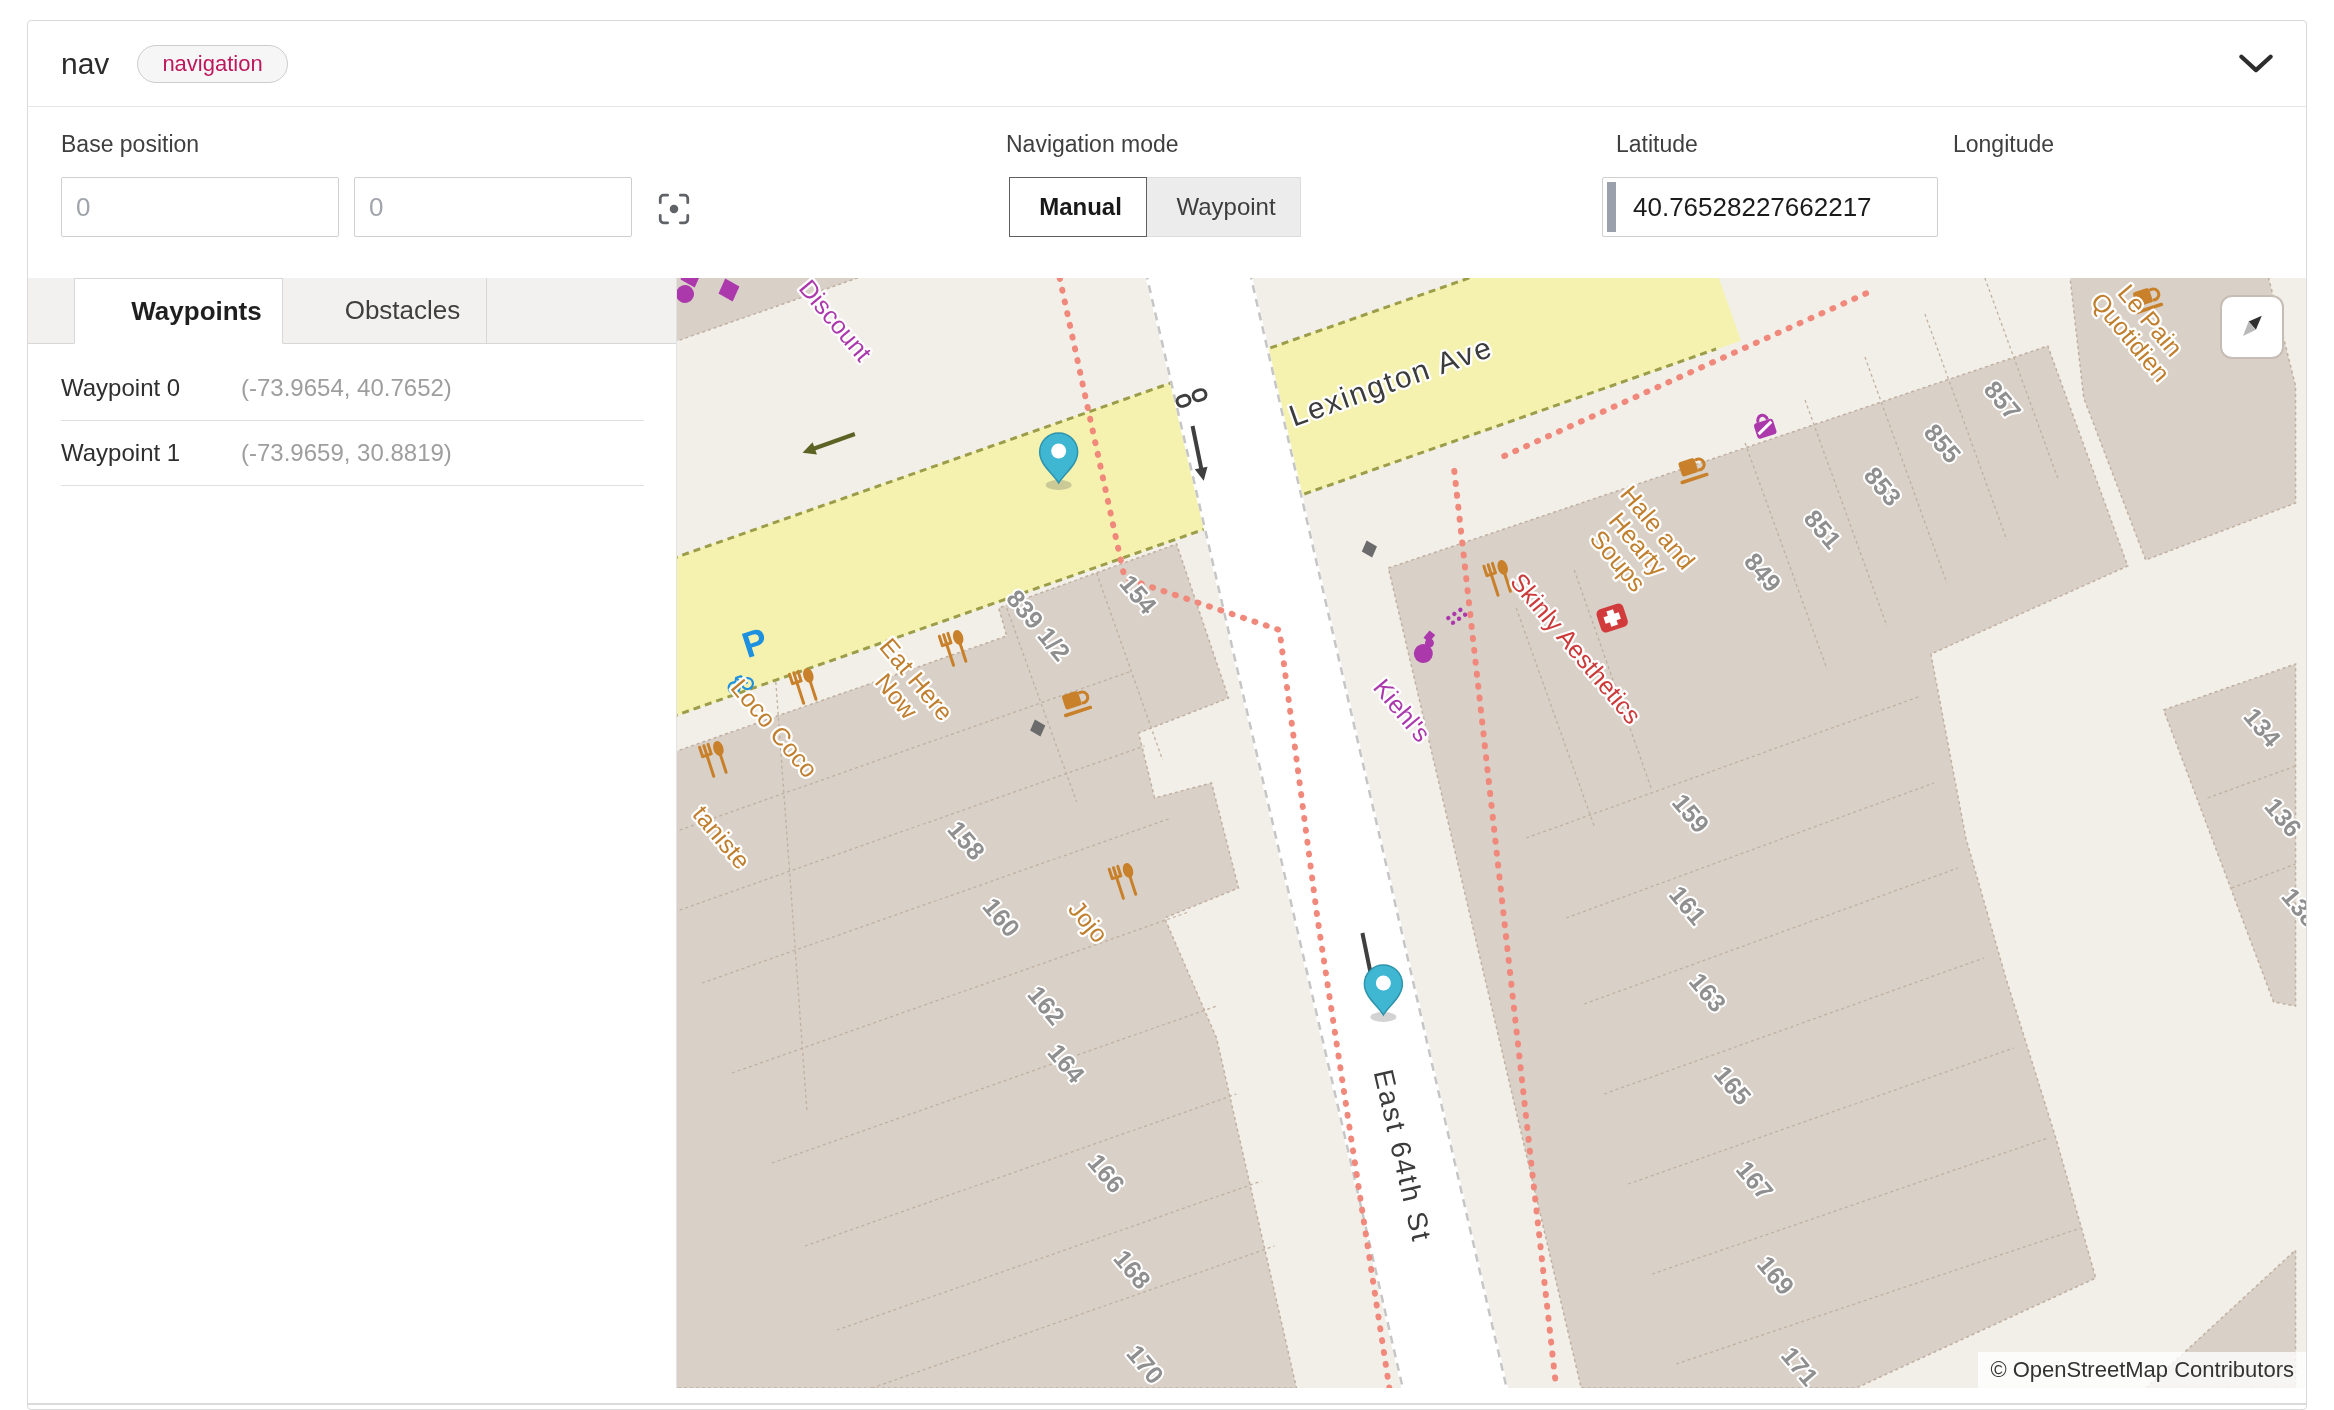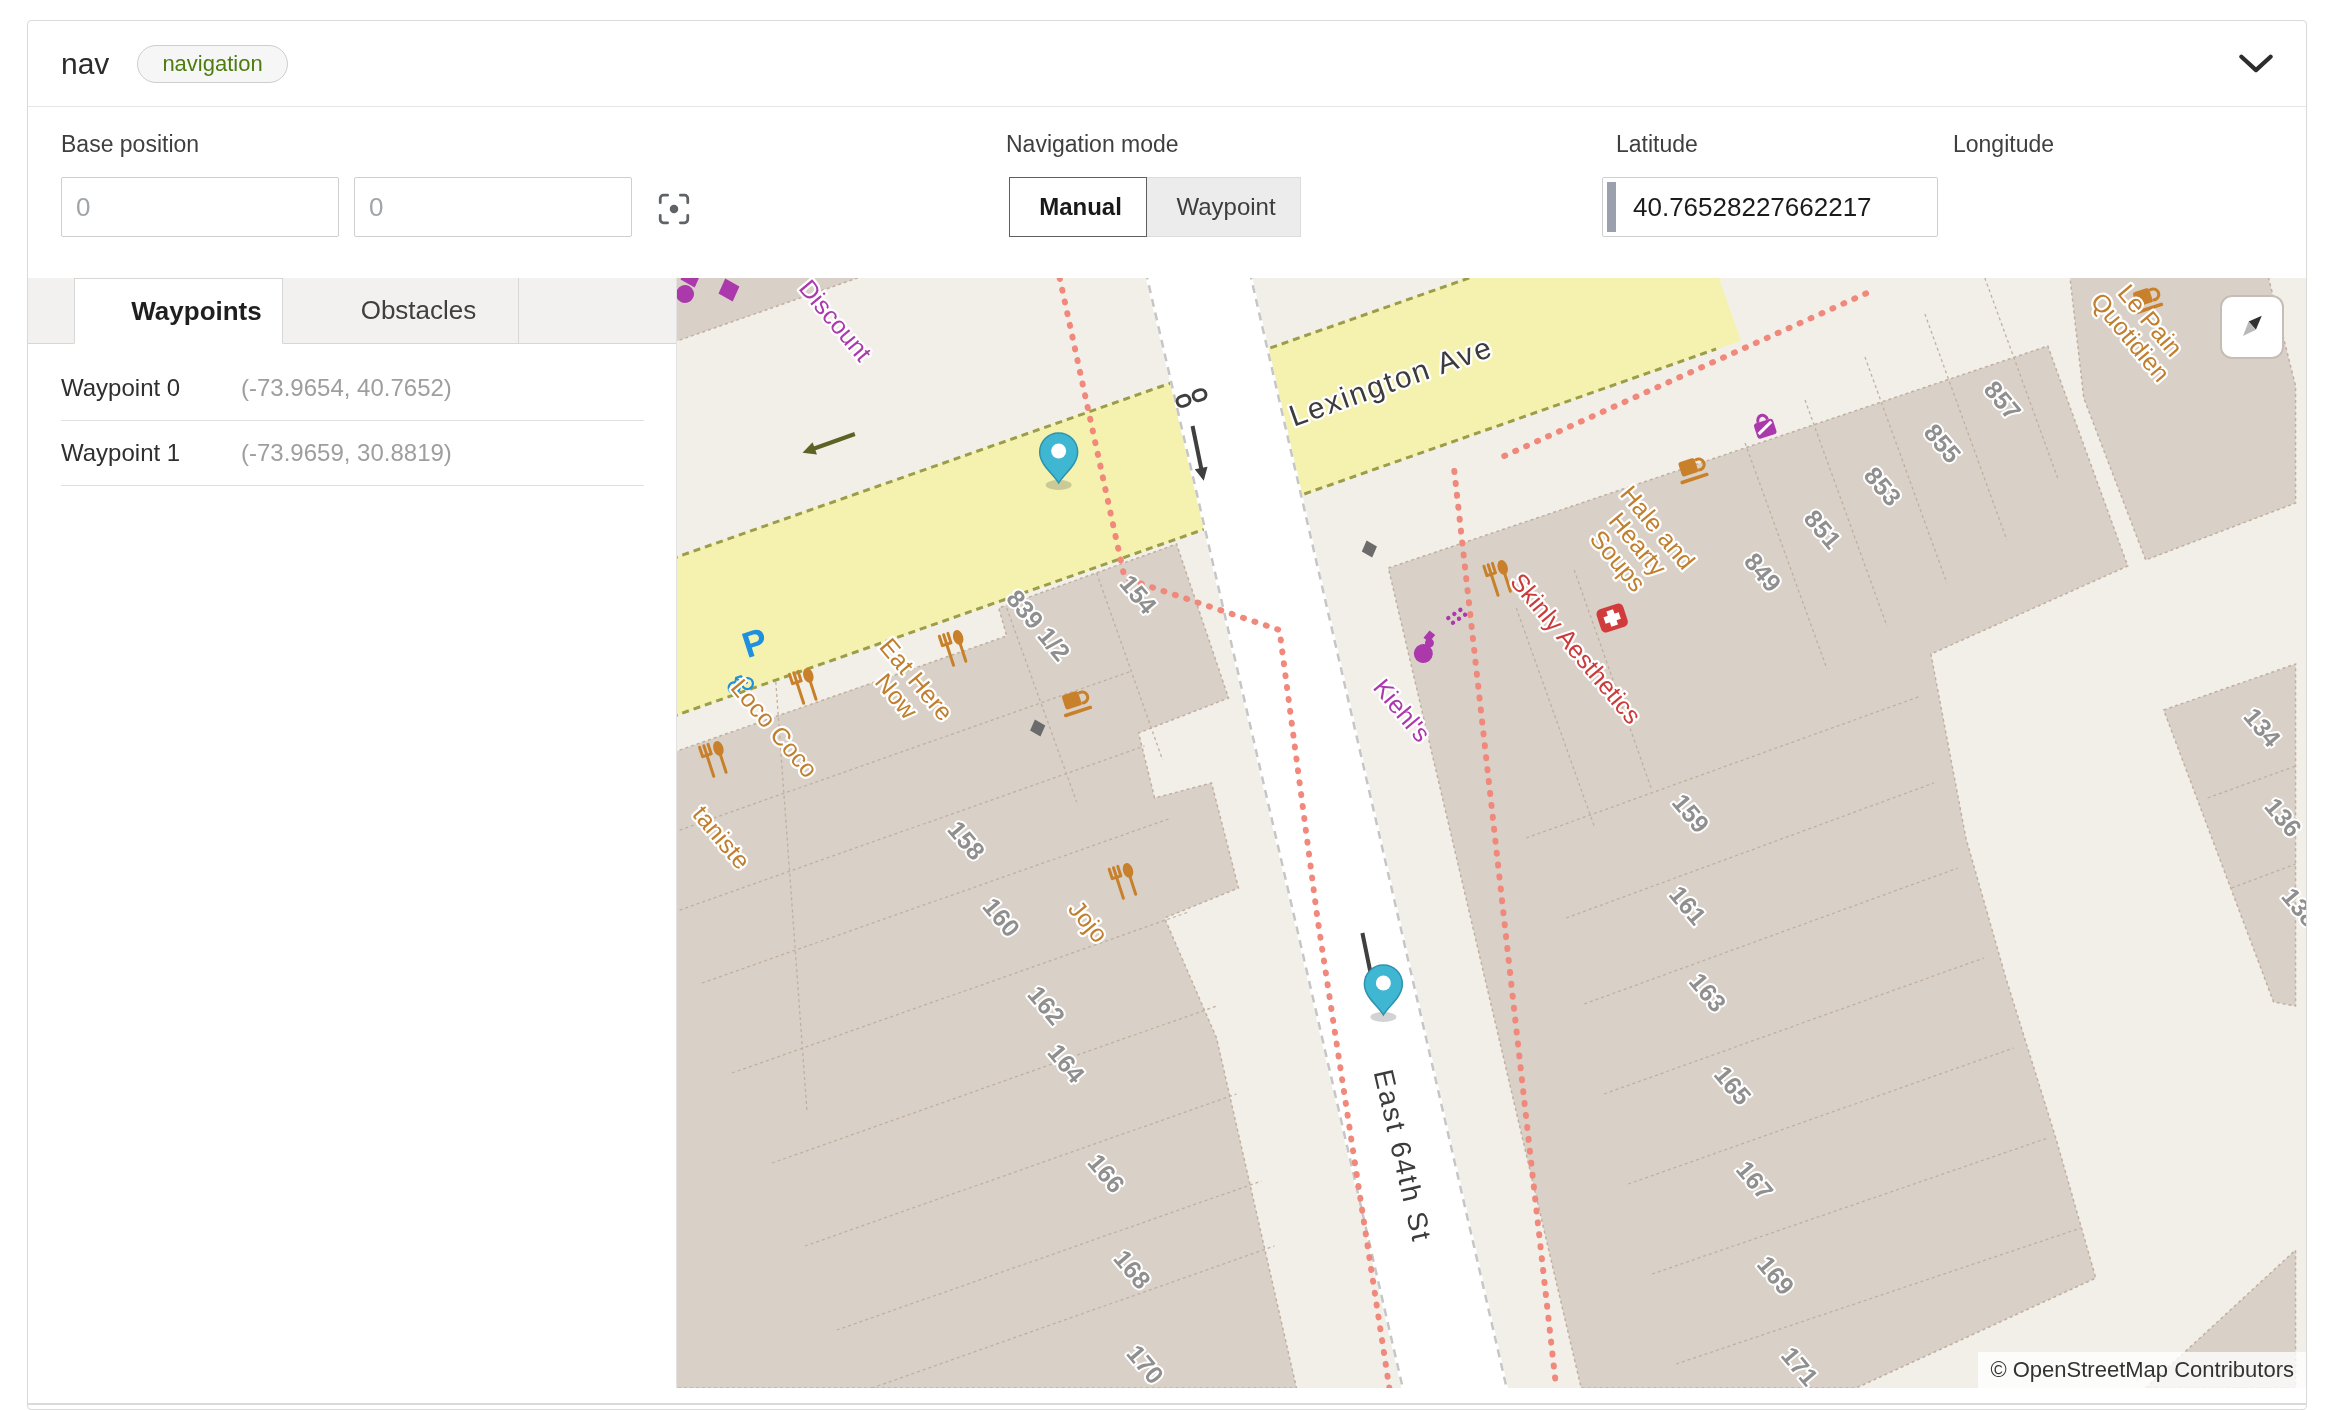--- a/index.html
+++ b/index.html
@@ -3,21 +3,21 @@
 <meta charset="utf-8">
 <style>
   html,body{margin:0;padding:0;background:#fff;font-family:"Liberation Sans",sans-serif;}
   #stage{position:relative;width:2334px;height:1410px;background:#fff;overflow:hidden;}
   .card{position:absolute;left:27px;top:20px;width:2280px;height:1390px;background:#fff;
         border:1px solid #d9d9d9;border-radius:4px;box-sizing:border-box;}
   
   .card-header{position:relative;height:86px;display:flex;align-items:center;padding:0 33px;
         border-bottom:1px solid #e6e6e6;box-sizing:border-box;}
   .comp-title{font-size:30px;color:#2b2b2b;}
-  .comp-badge{margin-left:28px;font-size:22px;color:#4d7c0f;background:#f6f6f6;border:1px solid #cdcdcd;
+  .comp-badge{margin-left:28px;font-size:22px;color:#be185d;background:#f6f6f6;border:1px solid #cdcdcd;
         border-radius:999px;padding:7px 24px;line-height:1;}
   .chev{margin-left:auto;cursor:pointer;display:flex;align-items:center;}
   
   .controls{position:relative;height:171px;}
   .ctl-label{position:absolute;top:24px;font-size:23px;color:#3f3f3f;}
   .ctl-field{position:absolute;top:70px;height:60px;box-sizing:border-box;}
   input.txt{height:60px;border:1px solid #cfcfcf;border-radius:2px;font-size:26px;color:#1b1b1b;
         font-family:"Liberation Sans",sans-serif;padding:0 0 0 14px;box-sizing:border-box;outline:none;width:100%;}
   input.txt::placeholder{color:#a0a4ab;}
   .geo{position:relative;border-radius:7px;}
@@ -29,21 +29,21 @@
   .seg .off{width:154px;background:#ececec;border:1px solid #dcdcdc;border-left:none;color:#3d3d3d;}
   .xhair{position:absolute;left:628px;top:84px;width:36px;height:36px;background:none;border:none;cursor:pointer;padding:0;}
   
   .content{position:absolute;left:0;top:257px;width:2278px;height:1110px;display:flex;}
   .left-panel{position:relative;width:650px;height:1110px;background:#fff;border-right:1px solid #e2e2e2;box-sizing:border-box;}
   .tabstrip{display:flex;height:66px;background:#f2f1ef;border-bottom:1px solid #d7d7d7;box-sizing:border-box;}
   .tab-spacer{width:46px;}
   .tab{display:flex;align-items:center;justify-content:center;font-size:26px;cursor:pointer;box-sizing:border-box;padding-left:36px;}
   .tab.active{width:209px;background:#fff;border:1px solid #d7d7d7;border-bottom:1px solid #fff;
         margin-bottom:-1px;font-weight:700;color:#1f1f1f;}
-  .tab.plain{width:236px;border-right:1px solid #d7d7d7;color:#3f3f3f;}
+  .tab.plain{width:204px;border-right:1px solid #d7d7d7;color:#3f3f3f;}
   .wlist{padding-top:12px;}
   .wrow{display:flex;align-items:center;height:64px;margin:0 32px 0 33px;border-bottom:1px solid #e0e0e0;cursor:pointer;}
   .wname{width:180px;font-size:24px;color:#2f2f2f;}
   .wcoord{font-size:24px;color:#9e9e9e;}
   
   .map-wrap{position:relative;width:1630px;height:1110px;overflow:hidden;background:#f2efe9;}
   #map-svg{position:absolute;left:0;top:0;width:100%;height:100%;}
   .compass{position:absolute;left:1543px;top:17px;width:64px;height:64px;background:#fff;
         border:2px solid #c6beb4;border-radius:12px;cursor:pointer;padding:0;display:flex;align-items:center;justify-content:center;box-sizing:border-box;}
   .attrib{position:absolute;right:0;bottom:0;background:rgba(255,255,255,0.78);padding:5px 12px;

